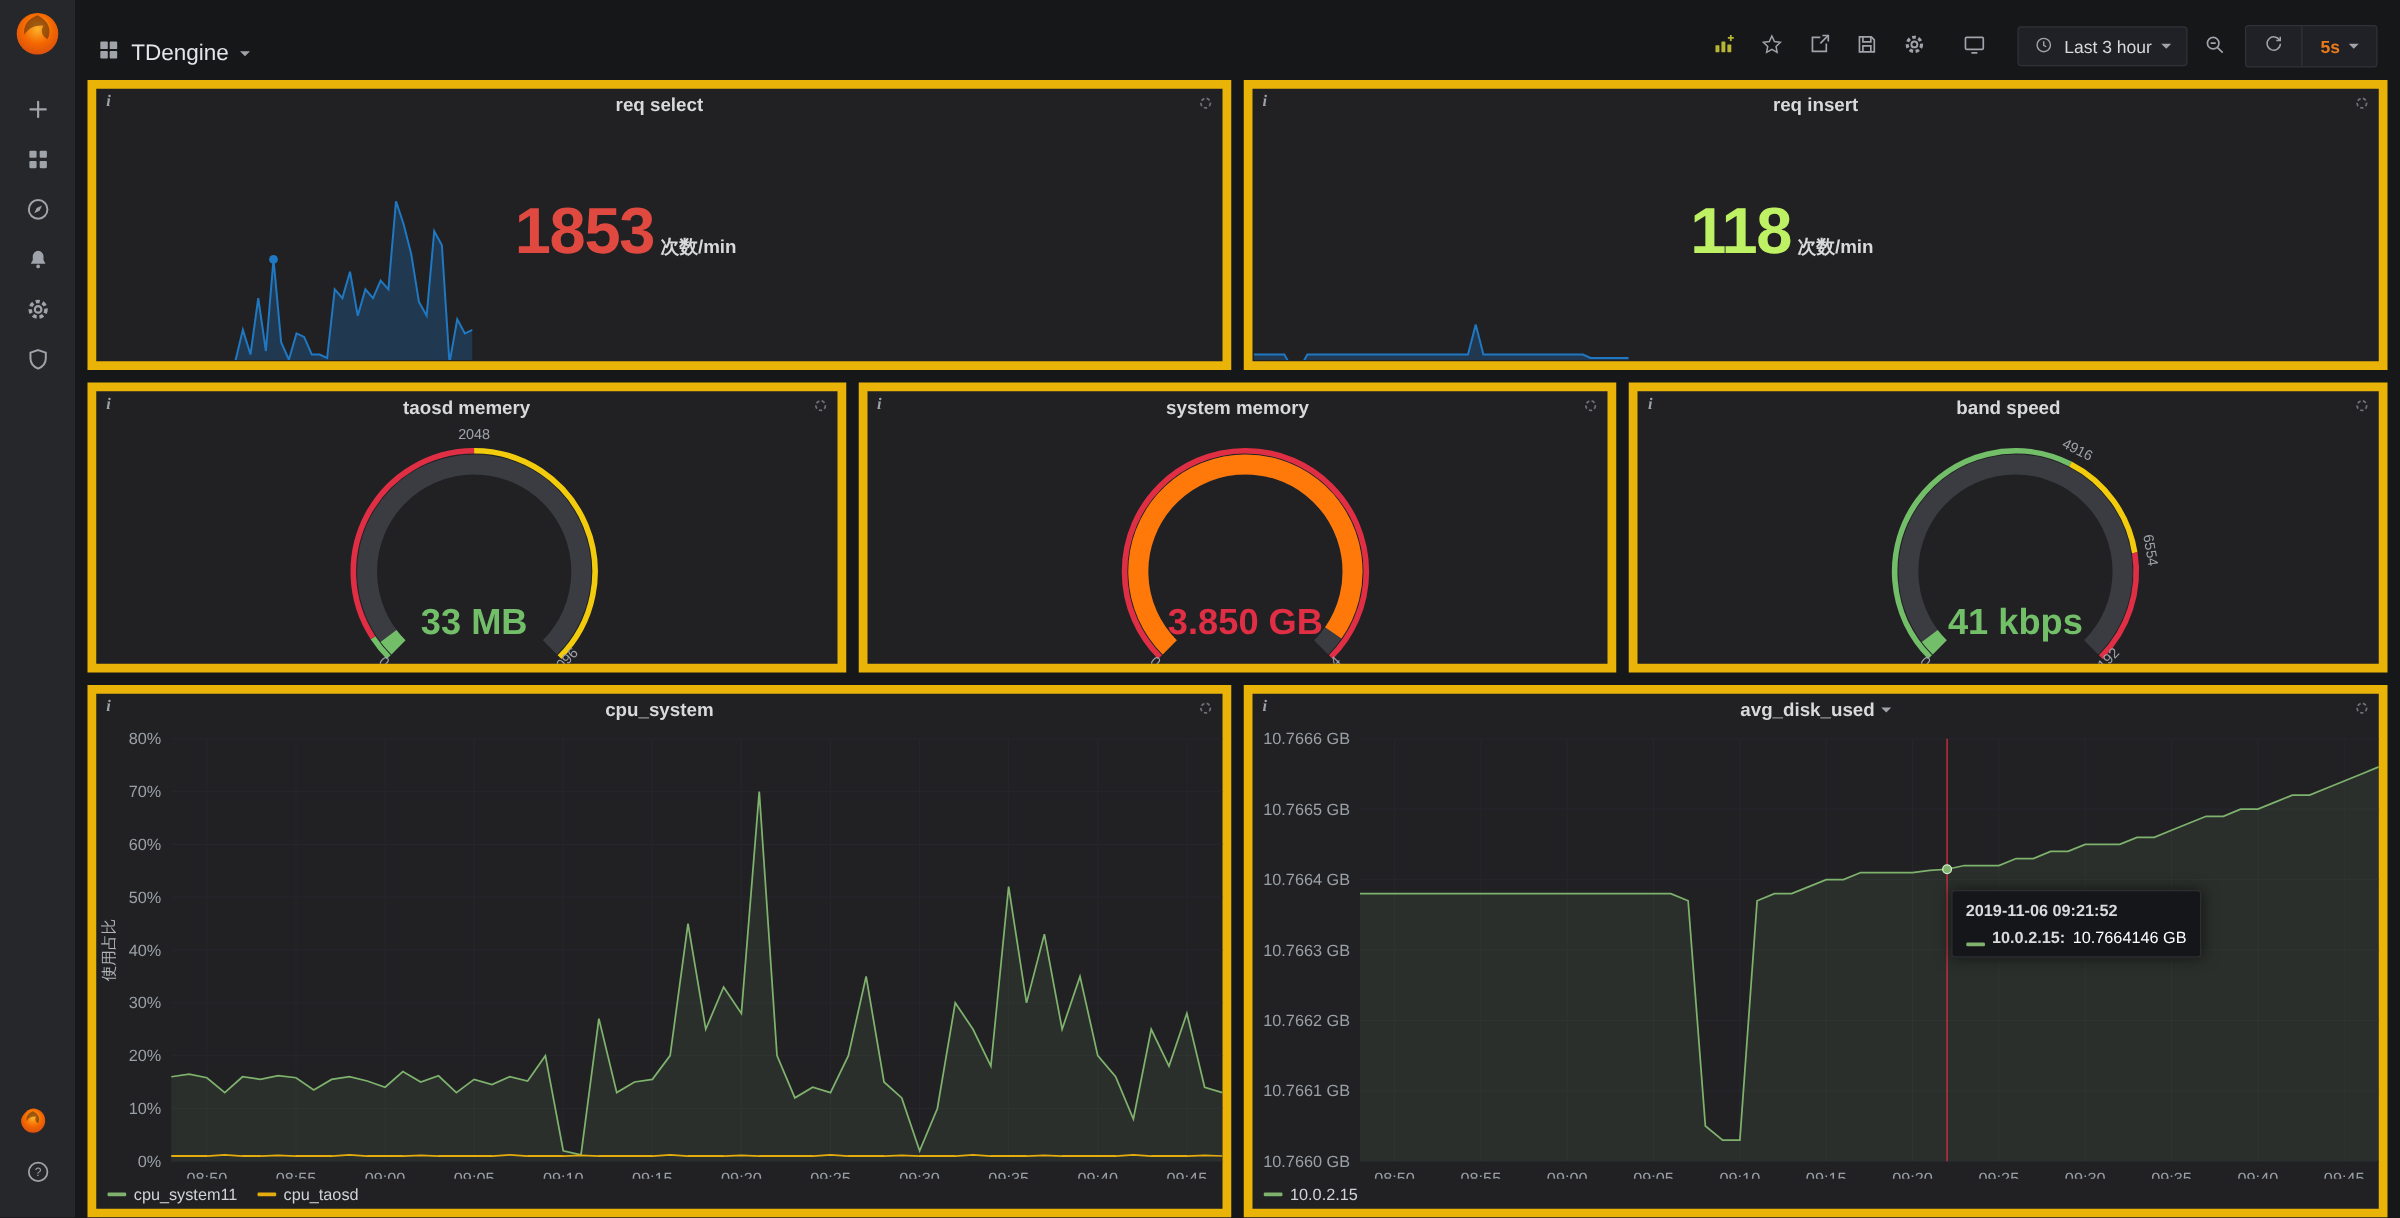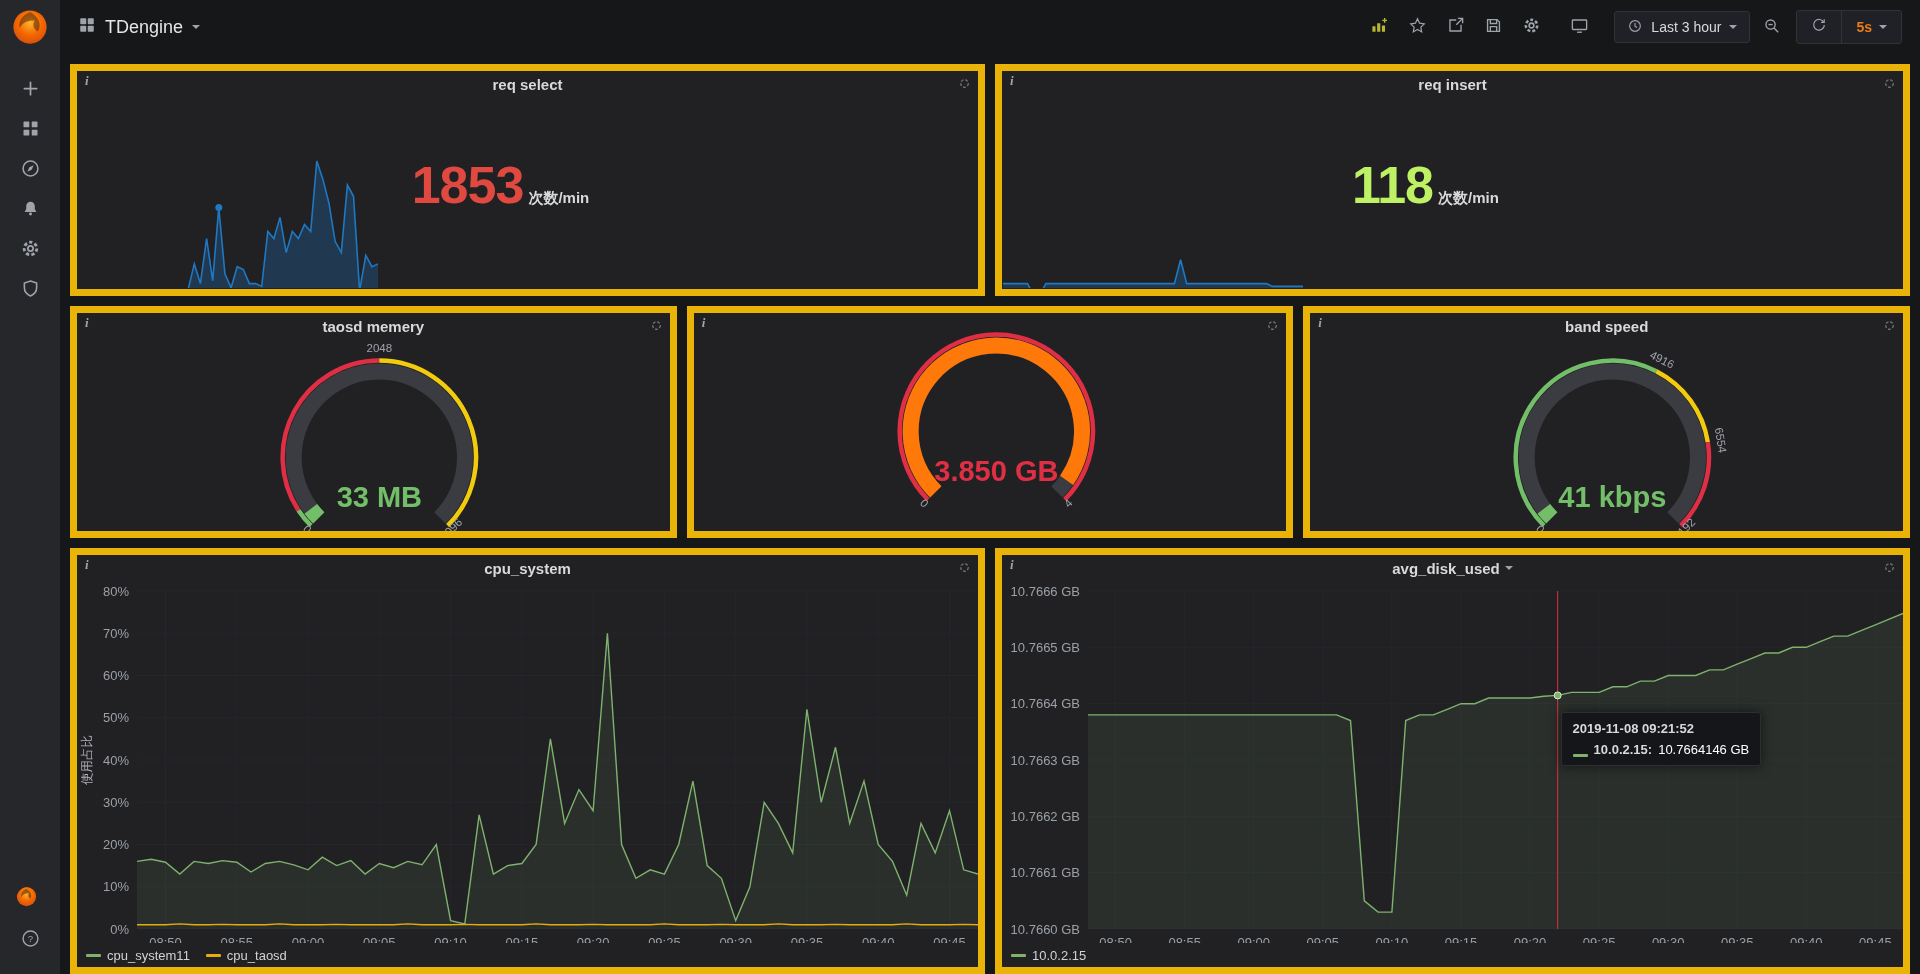--- a/index.html
+++ b/index.html
@@ -9,21 +9,21 @@
   
   .sidebar{width:60px;background:#26272b;display:flex;flex-direction:column;align-items:center;flex-shrink:0;padding:6px 0 14px;box-sizing:border-box}
   .logo{width:42px;height:42px;margin-bottom:22px;cursor:pointer}
   .side-btn{width:38px;height:40px;display:flex;align-items:center;justify-content:center;color:#9fa3aa;cursor:pointer}
   .side-btn svg{width:21px;height:21px}
   .side-spacer{flex:1}
   .avatar{width:28px;height:28px;border-radius:50%;overflow:hidden}
 
   
   .main{flex:1;display:flex;flex-direction:column;min-width:0}
-  .navbar{height:54px;display:flex;align-items:center;padding:0 18px;flex-shrink:0}
+  .navbar{height:54px;display:flex;align-items:flex-end;padding:0 18px;flex-shrink:0}
   .nav-left{display:flex;align-items:center;gap:9px;cursor:pointer;color:#9fa3aa}
   .nav-left svg{width:18px;height:18px}
   .nav-title{font-size:18px;font-weight:500;color:#e3e5e8;margin:0}
   .nav-right{margin-left:auto;display:flex;align-items:center;gap:4px}
   .nav-icon{width:34px;height:30px;display:flex;align-items:center;justify-content:center;color:#9fa3aa;cursor:pointer;background:transparent;border:none;padding:0}
   .nav-icon svg{width:19px;height:19px}
   .tp-btn{display:flex;align-items:center;gap:8px;height:32px;padding:0 12px;border:1px solid #303238;border-radius:3px;background:#1f2126;font-size:14px;color:#d8d9da;cursor:pointer;margin-left:14px;font-family:inherit}
   .tp-btn svg{width:16px;height:16px;color:#9fa3aa}
   .refresh-group{display:flex;height:32px;border:1px solid #303238;border-radius:3px;background:#1f2126;overflow:hidden;align-items:stretch;margin-left:4px}
   .refresh-group .seg{display:flex;align-items:center;padding:0 14px;gap:7px;cursor:pointer;color:#9fa3aa}
@@ -301,20 +301,23 @@
                 <text x="302.3359375" y="168.0" class="gauge-value" fill="#73bf69">33 MB</text>
               </svg>
           </div>
         </section>
 
         <section class="panel">
           <span class="corner-info"></span>
           <span class="corner-spin"><svg width="13" height="13" viewBox="0 0 24 24">
                 <circle cx="12" cy="12" r="7" fill="none" stroke="currentColor" stroke-width="2.6" stroke-dasharray="5 3.4"></circle>
               </svg></span>
+          <header class="panel-header">
+            <span class="panel-title">system memory</span>
+          </header>
           <div class="panel-body">
             <svg class="gauge-svg" id="gauge-system-memory">
                 <path d="M234.0 186.7 A96.7 96.7 0 1 1 370.7 186.7" stroke="#e02f44" stroke-width="4.5" fill="none"></path>
                 <path d="M241.8 178.9 A85.7 85.7 0 1 1 362.9 178.9" stroke="#3a3c42" stroke-width="16" fill="none"></path>
                 <path d="M241.8 178.9 A85.7 85.7 0 1 1 372.6 167.3" stroke="#ff780a" stroke-width="16" fill="none"></path>
                 <text x="227.6" y="193.0" class="gauge-label" transform="rotate(45 227.6 193.0)">0</text>
                 <text x="377.1" y="193.0" class="gauge-label" transform="rotate(-45 377.1 193.0)">4</text>
                 <text x="302.3359375" y="168.0" class="gauge-value" fill="#e02f44">3.850 GB</text>
               </svg>
           </div>
@@ -466,21 +469,21 @@
                 <line x1="804.3050847457627" x2="804.3050847457627" y1="10" y2="348" class="grid"></line>
                 <text x="804.3050847457627" y="366" class="tick x">09:40</text>
                 <line x1="873.3728813559322" x2="873.3728813559322" y1="10" y2="348" class="grid"></line>
                 <text x="873.3728813559322" y="366" class="tick x">09:45</text>
                 <path d="M86.0 133.9 L99.8 133.9 L113.6 133.9 L127.4 133.9 L141.3 133.9 L155.1 133.9 L168.9 133.9 L182.7 133.9 L196.5 133.9 L210.3 133.9 L224.1 133.9 L237.9 133.9 L251.8 133.9 L265.6 133.9 L279.4 133.9 L293.2 133.9 L307.0 133.9 L320.8 133.9 L334.6 133.9 L348.5 139.6 L362.3 319.8 L376.1 331.1 L389.9 331.1 L403.7 139.6 L417.5 133.9 L431.3 133.9 L445.2 128.3 L459.0 122.7 L472.8 122.7 L486.6 117.0 L500.4 117.0 L514.2 117.0 L528.0 117.0 L541.8 115.3 L555.7 114.4 L569.5 111.4 L583.3 111.4 L597.1 111.4 L610.9 105.8 L624.7 105.8 L638.5 100.1 L652.4 100.1 L666.2 94.5 L680.0 94.5 L693.8 94.5 L707.6 88.9 L721.4 88.9 L735.2 83.2 L749.1 77.6 L762.9 72.0 L776.7 72.0 L790.5 66.3 L804.3 66.3 L818.1 60.7 L831.9 55.1 L845.7 55.1 L859.6 49.4 L873.4 43.8 L887.2 38.2 L901.0 32.5 L901.0 348.0 L86 348.0 Z" fill="rgba(126,178,109,0.10)" stroke="none"></path>
                 <path d="M86.0 133.9 L99.8 133.9 L113.6 133.9 L127.4 133.9 L141.3 133.9 L155.1 133.9 L168.9 133.9 L182.7 133.9 L196.5 133.9 L210.3 133.9 L224.1 133.9 L237.9 133.9 L251.8 133.9 L265.6 133.9 L279.4 133.9 L293.2 133.9 L307.0 133.9 L320.8 133.9 L334.6 133.9 L348.5 139.6 L362.3 319.8 L376.1 331.1 L389.9 331.1 L403.7 139.6 L417.5 133.9 L431.3 133.9 L445.2 128.3 L459.0 122.7 L472.8 122.7 L486.6 117.0 L500.4 117.0 L514.2 117.0 L528.0 117.0 L541.8 115.3 L555.7 114.4 L569.5 111.4 L583.3 111.4 L597.1 111.4 L610.9 105.8 L624.7 105.8 L638.5 100.1 L652.4 100.1 L666.2 94.5 L680.0 94.5 L693.8 94.5 L707.6 88.9 L721.4 88.9 L735.2 83.2 L749.1 77.6 L762.9 72.0 L776.7 72.0 L790.5 66.3 L804.3 66.3 L818.1 60.7 L831.9 55.1 L845.7 55.1 L859.6 49.4 L873.4 43.8 L887.2 38.2 L901.0 32.5" fill="none" stroke="#7eb26d" stroke-width="1.4"></path>
                 <line x1="555.6610169491526" x2="555.6610169491526" y1="10" y2="348" stroke="#e02f44" stroke-width="1"></line>
                 <circle cx="555.6610169491526" cy="114.44200000062342" r="3.5" fill="#7eb26d" stroke="#d6efce" stroke-width="1"></circle>
               </svg>
             <div class="tooltip">
-              <div class="tt-time">2019-11-08 09:21:52</div>
+              <div class="tt-time">2019-11-06 09:21:52</div>
               <div class="tt-row">
                 <i class="legend-line" style="background: rgb(126, 178, 109);"></i>
                 <span style="font-weight:700">10.0.2.15:</span>
                 <b class="tt-val">10.7664146 GB</b>
               </div>
             </div>
             <div class="legend">
               <span class="legend-item">
                 <i class="legend-line" style="background: rgb(126, 178, 109);"></i>
                 <span>10.0.2.15</span>

